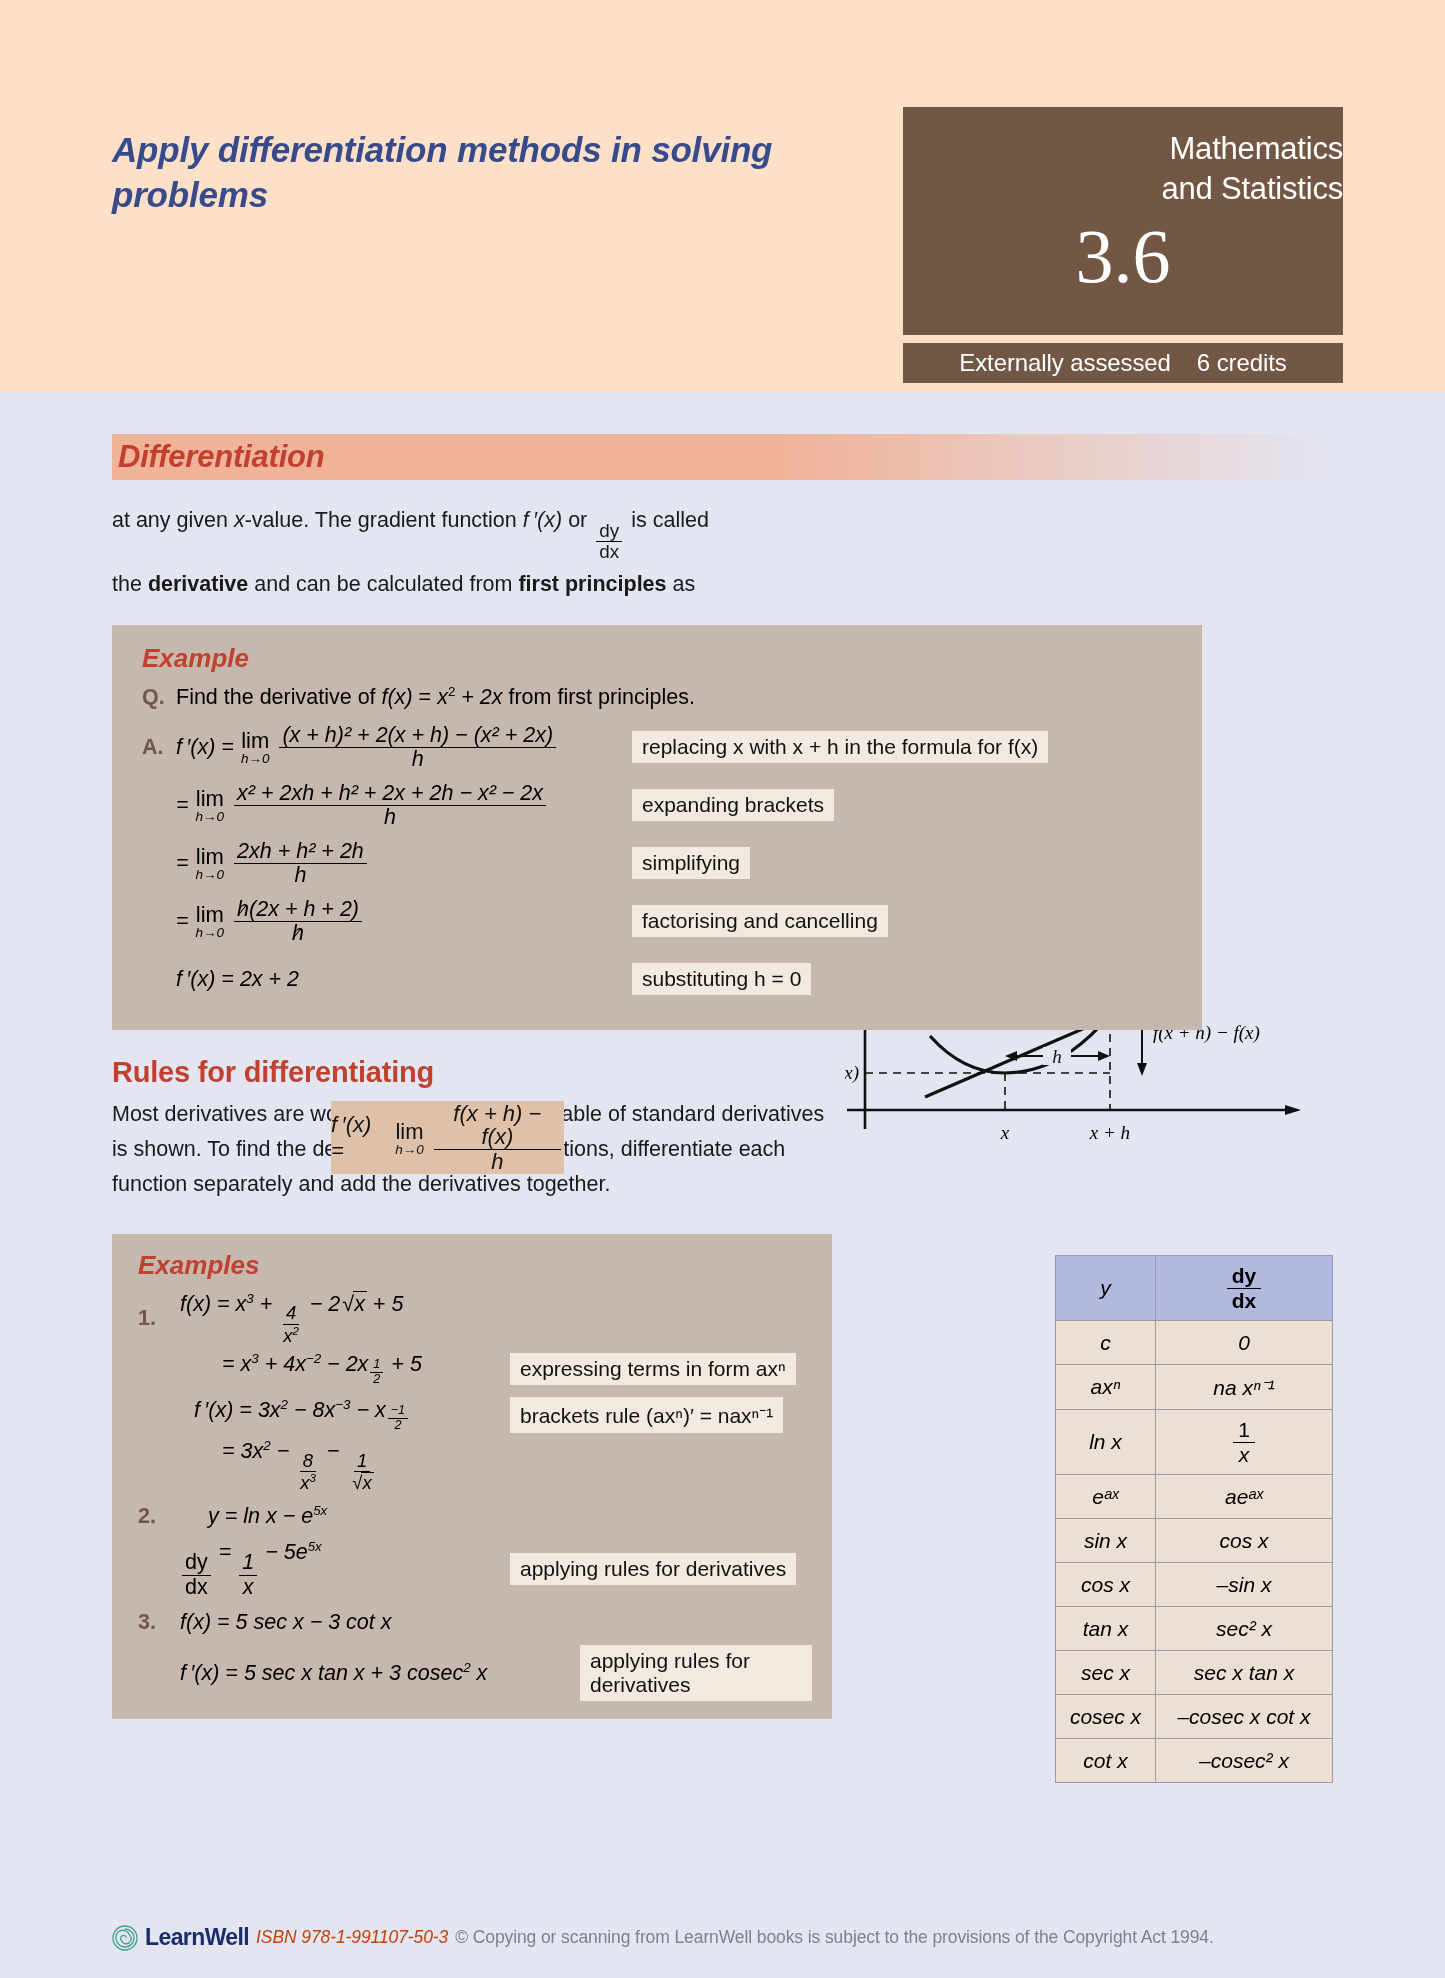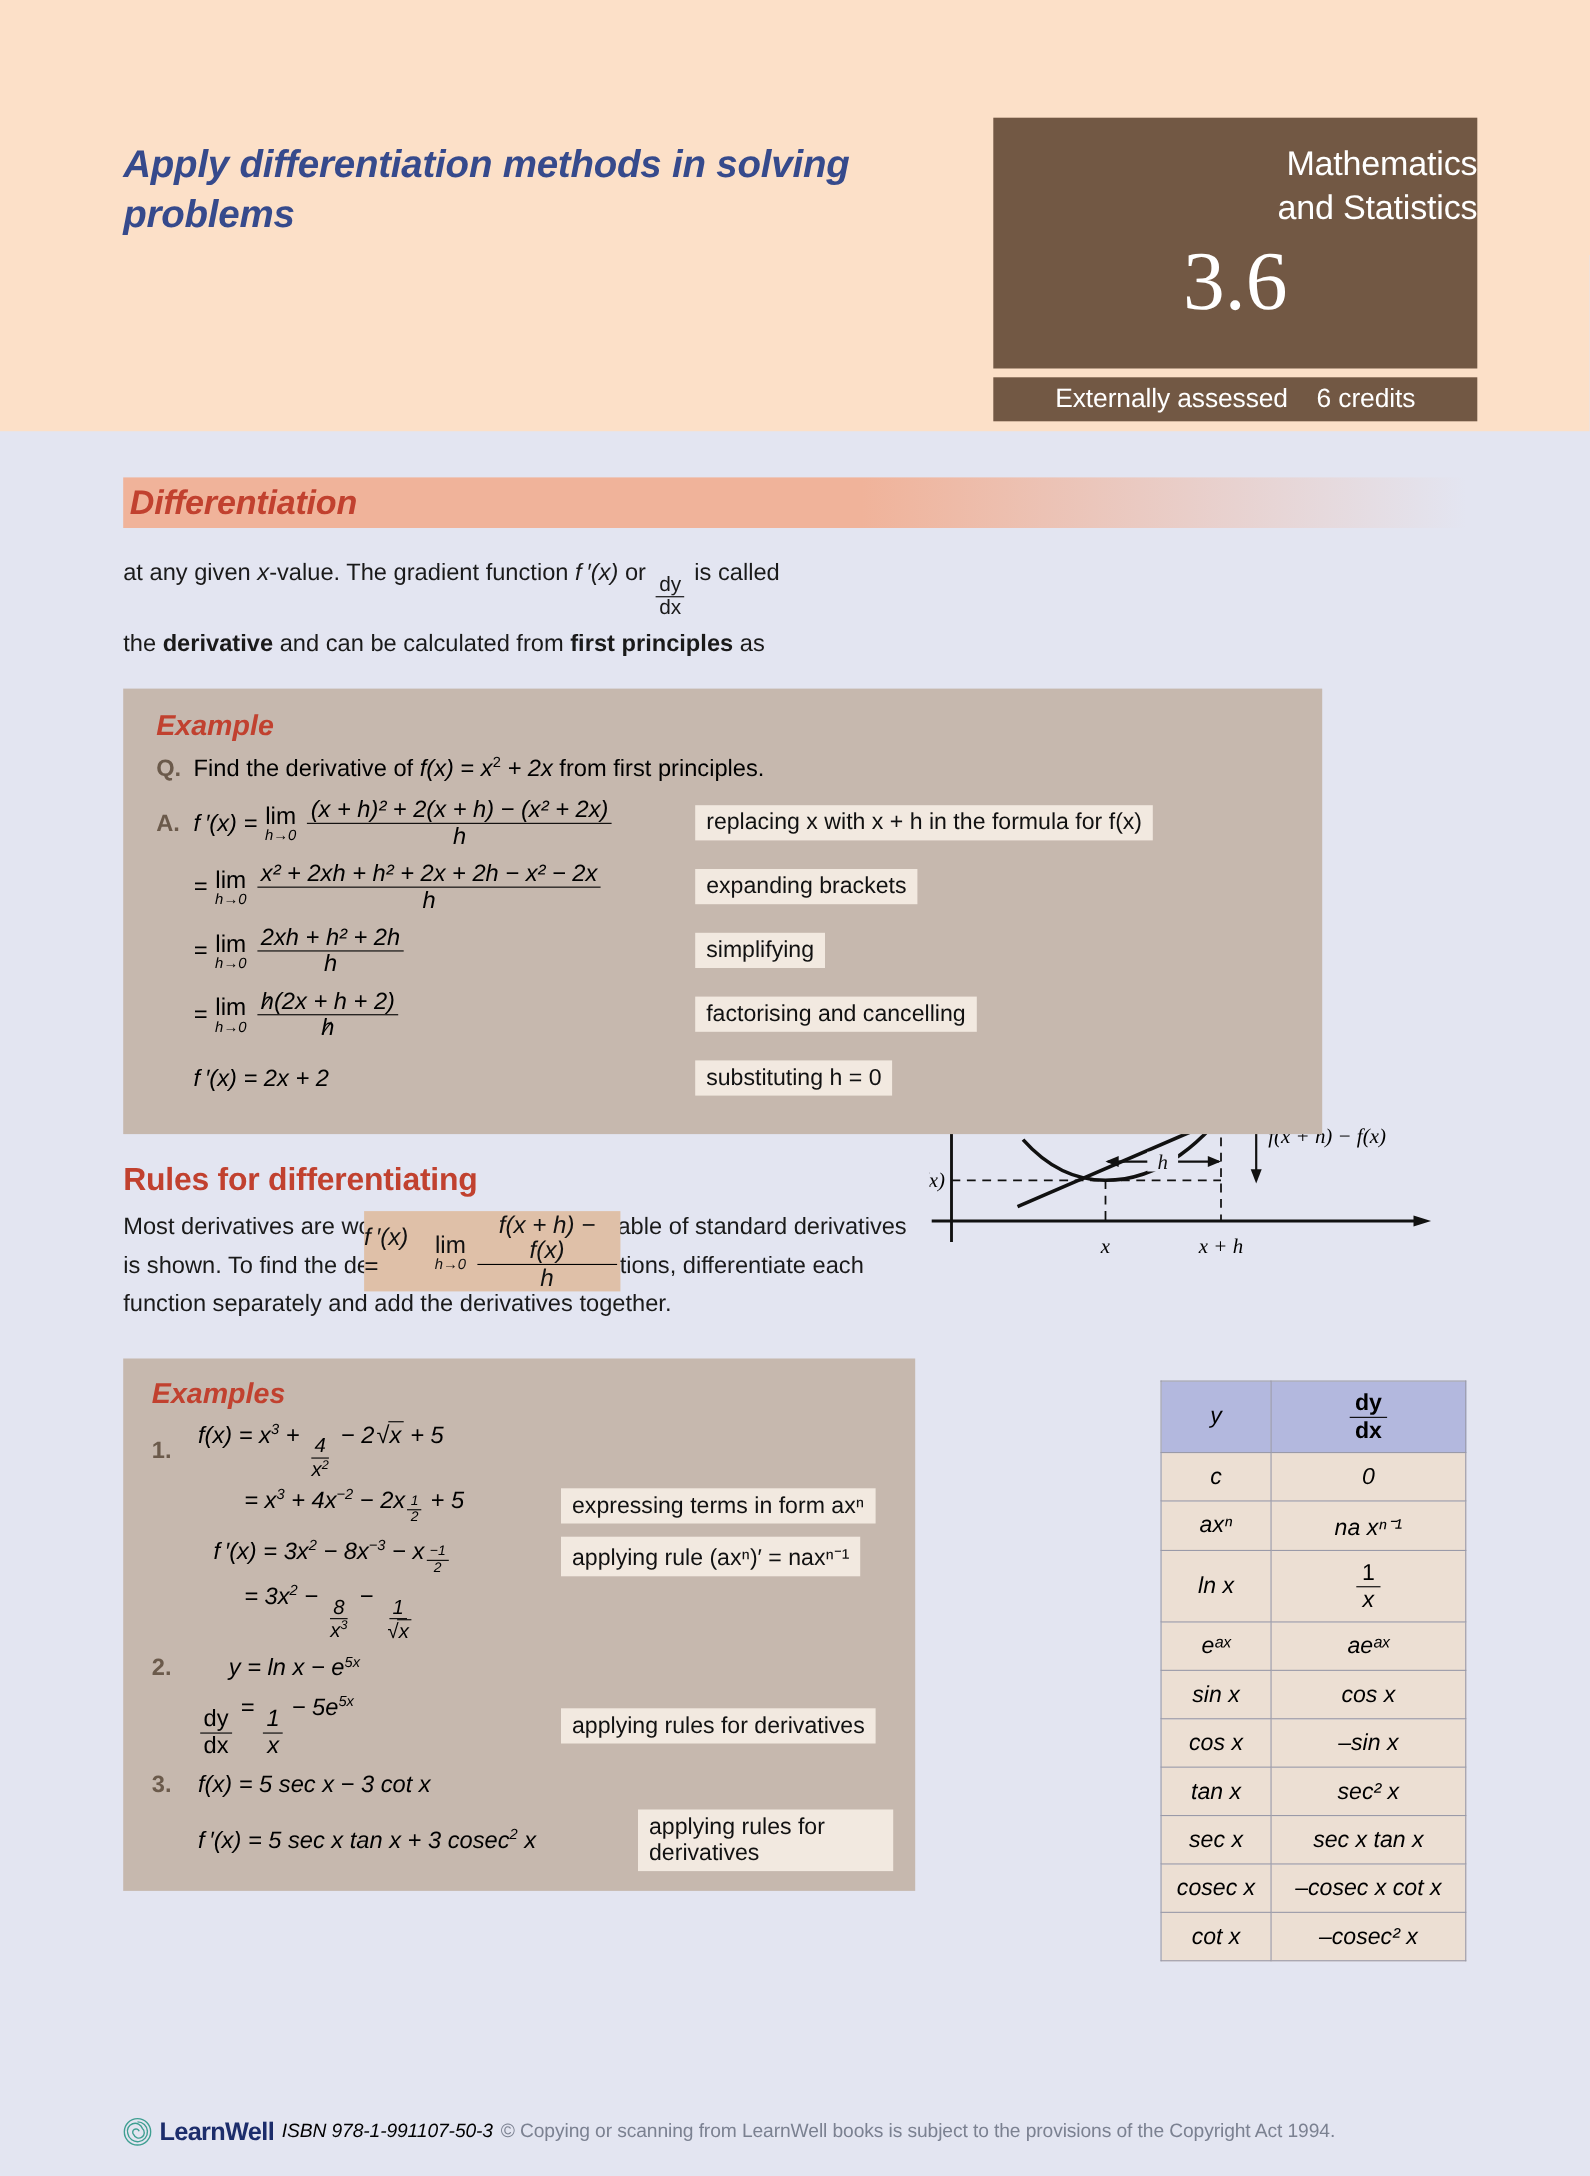--- a/index.html
+++ b/index.html
@@ -239,21 +239,21 @@
     position: absolute;
     left: 112px; bottom: 27px;
     display: flex; align-items: center; gap: 7px;
   }
   .lw-logo-icon { width: 26px; height: 26px; flex: none; }
   .lw-name {
     color: #1c2d6b; font-weight: bold; font-size: 23px;
     letter-spacing: -0.6px;
   }
   .lw-isbn {
-    color: #000000; font-style: italic; font-size: 17.5px; letter-spacing: -0.1px;
+    color: #c2410c; font-style: italic; font-size: 17.5px; letter-spacing: -0.1px;
   }
   .lw-copy {
     color: #7b8191; font-size: 17.5px; letter-spacing: -0.1px;
   }
 </style>
 </head>
 <body>
 
 <div class="header">
   <div class="header-left">
@@ -444,21 +444,21 @@
             </span></sup> + 5</span>
       <span class="annot">expressing terms in form axⁿ</span>
     </div>
 
     <div class="exline">
       <span class="exnum"></span>
       <span class="exmath" style="padding-left:14px">f ′(x) = 3x<sup>2</sup> − 8x<sup>−3</sup> − x<sup><span class="stack" style="font-size:0.95em">
               <span class="n">−1</span>
               <span class="d">2</span>
             </span></sup></span>
-      <span class="annot">applying rule (axⁿ)′ = naxⁿ⁻¹</span>
+      <span class="annot">brackets rule (axⁿ)′ = naxⁿ⁻¹</span>
     </div>
 
     <div class="exline">
       <span class="exnum"></span>
       <span class="exmath ind">= 3x<sup>2</sup> − <span class="stack">
             <span class="n">8</span>
             <span class="d">x<sup>3</sup></span>
           </span> − <span class="stack">
             <span class="n">1</span>
             <span class="d"><span class="sqrt">√<span class="rad">x</span></span></span>

